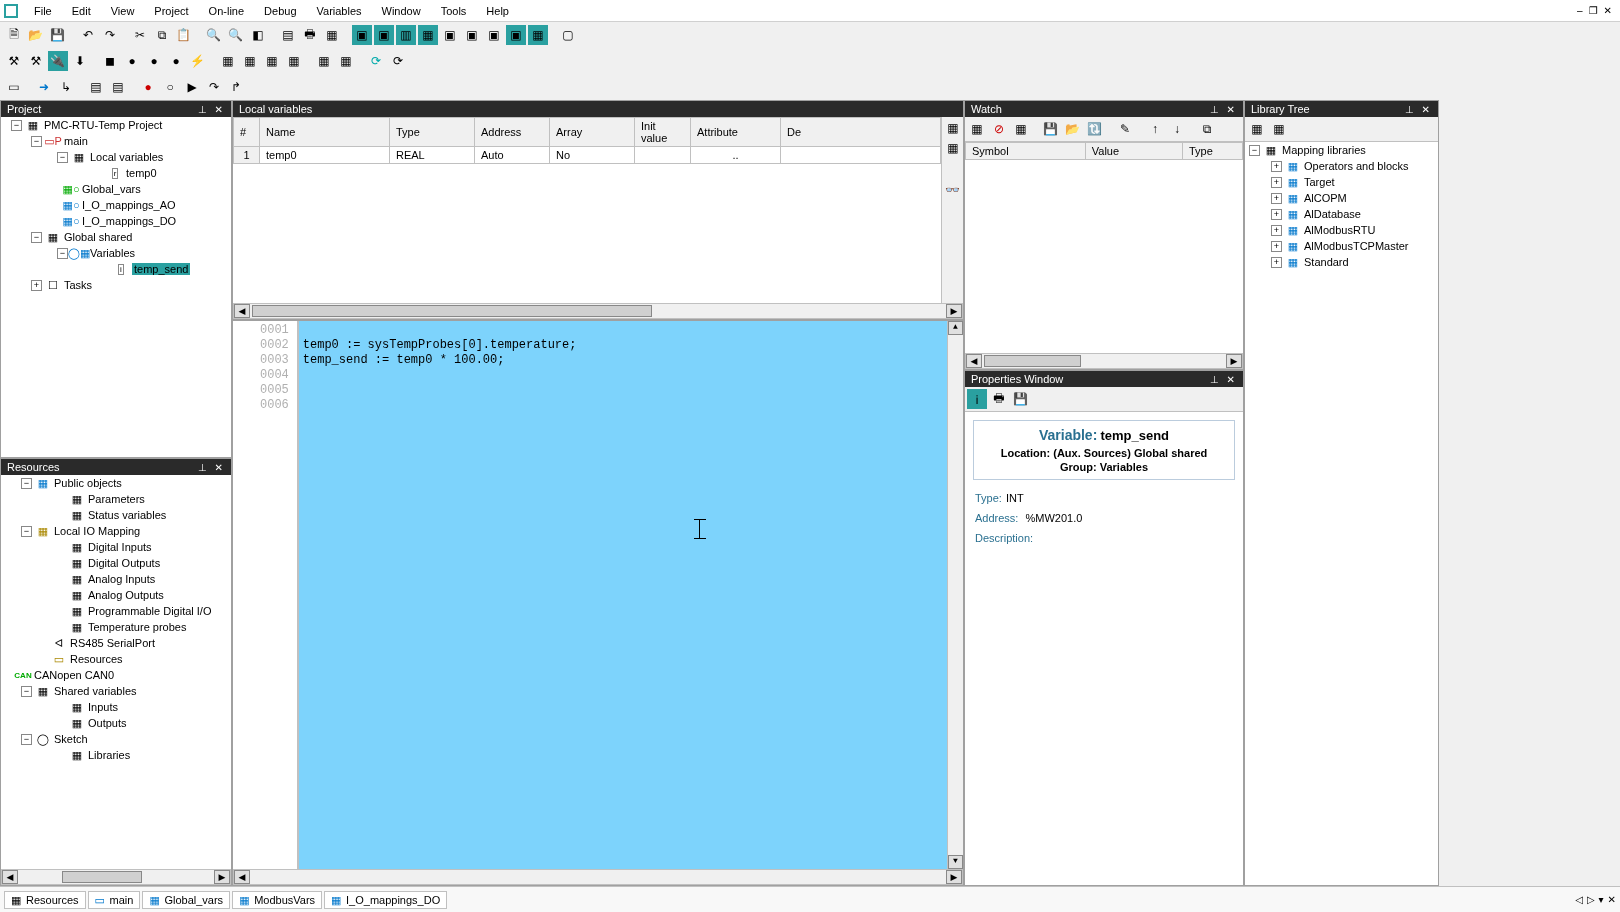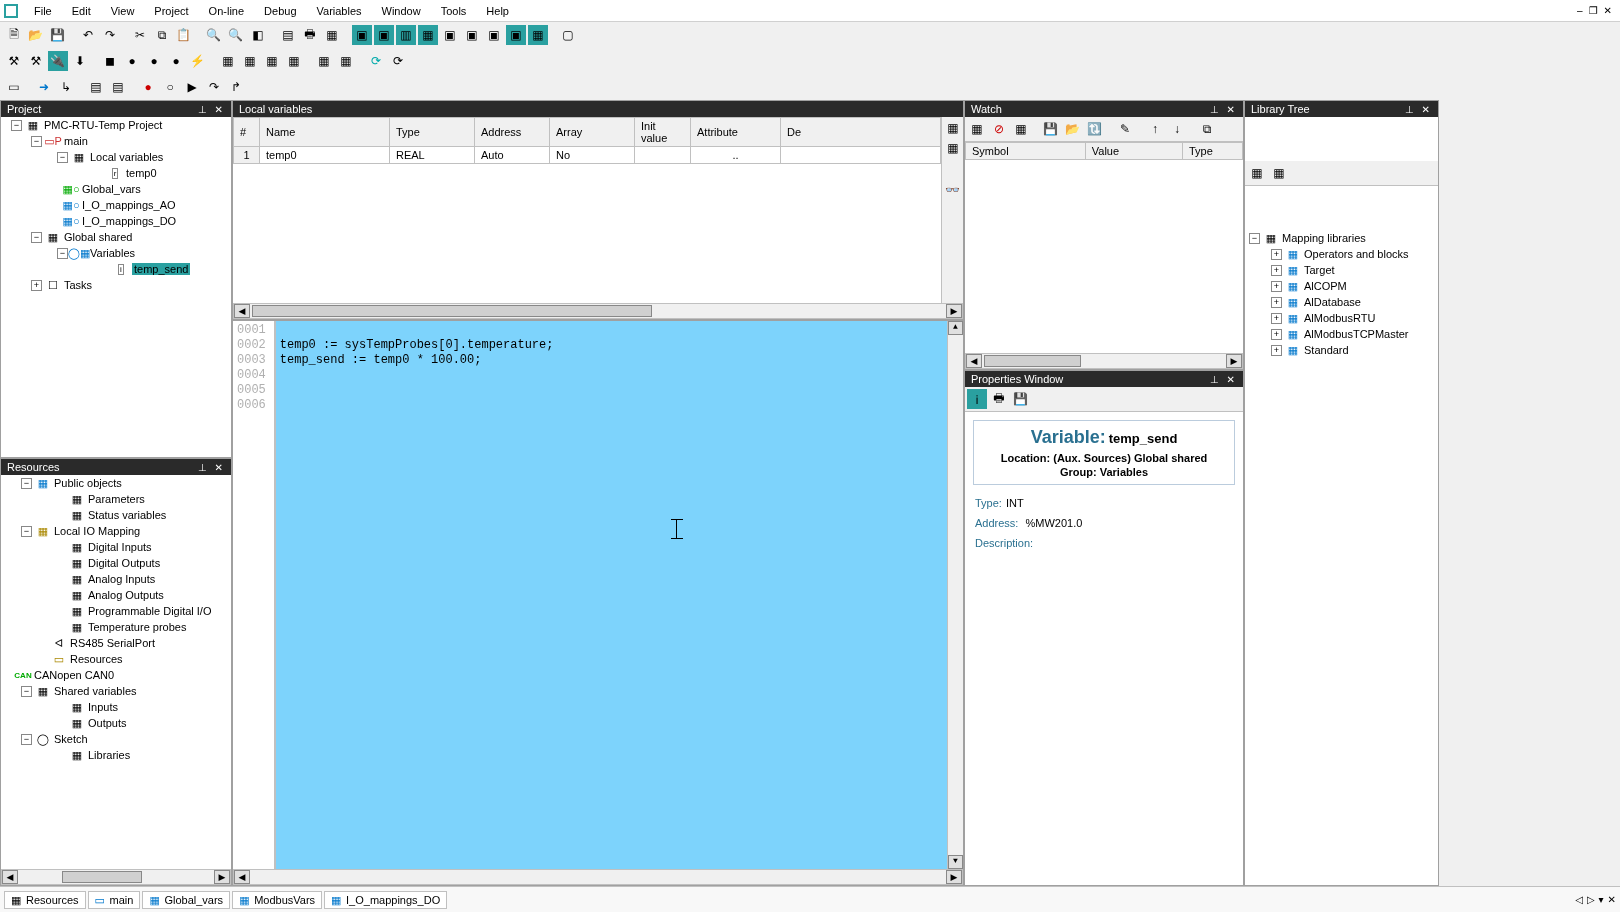--- a/index.html
+++ b/index.html
@@ -189,20 +189,21 @@
   background: #fff;
   height: 100%;
 }
 .code-gutter {
   background: #fff;
   color: #b0b0b0;
   padding: 2px 8px 2px 4px;
   border-right: 2px solid #c0c0c0;
   text-align: left;
   user-select: none;
+  margin-left: 23px;
 }
 .code-gutter div { height: 15px; }
 .code-lines { padding: 2px 4px; position: relative; flex: 1; background: #7dd3fc; }
 .code-lines .line { height: 15px; white-space: pre; }
 .code-vscroll {
   width: 16px;
   background: #f0f0f0;
   border-left: 1px solid #c0c0c0;
   position: relative;
 }
@@ -696,33 +697,33 @@
       </div>
       <div class="props-toolbar">
         <div class="tb active">ℹ</div>
         <div class="tb">🖶</div>
         <div class="tb">
             <span style="color:#07c">💾</span>
           </div>
       </div>
       <div class="panel-body">
         <div class="props-box">
-          <div><span class="hdrlbl" style="font-size:18px">Variable:</span> <b style="font-size:13px">temp_send</b></div>
+          <div><span class="hdrlbl" style="font-size:14px">Variable:</span> <b style="font-size:13px">temp_send</b></div>
           <div style="margin-top:4px"><b>Location:</b> <b>(Aux. Sources) Global shared</b></div>
           <div style="margin-top:2px"><b>Group:</b> <b>Variables</b></div>
         </div>
         <div class="props-row"><span class="plabel">Type:</span><span>INT</span></div>
         <div class="props-row"><span class="plabel">Address:</span> <span>%MW201.0</span></div>
         <div class="props-row"><span class="plabel">Description:</span></div>
       </div>
     </div>
   </div>
 
   <div class="right-col-b">
-    <div class="panel" style="height:100%;gap:44px;">
+    <div class="panel" style="height:100%;">
       <div class="panel-header">
         <span class="title">Library Tree</span>
         <span class="ctl">⊥</span>
         <span class="ctl">✕</span>
       </div>
       <div class="lib-toolbar">
         <div class="tb">▦</div>
         <div class="tb">▦</div>
       </div>
       <div class="panel-body">

